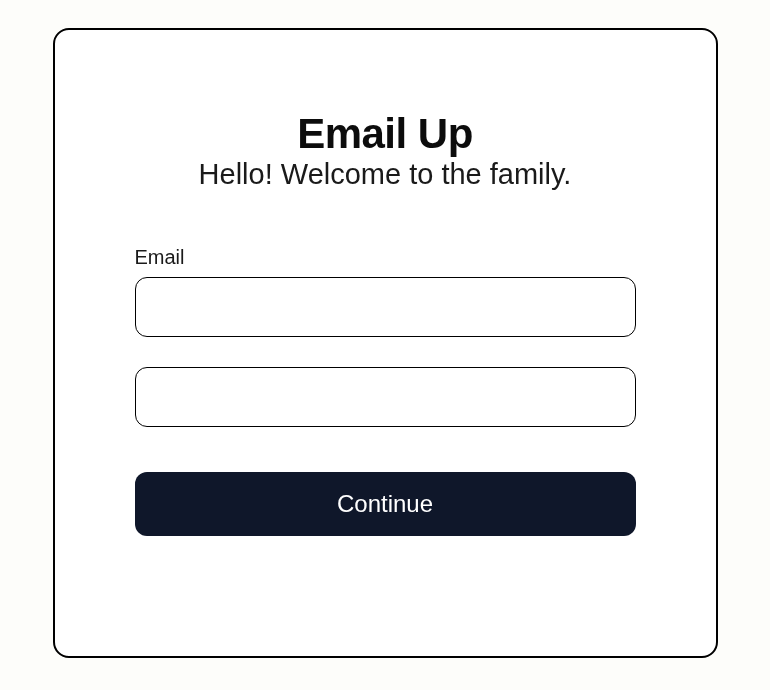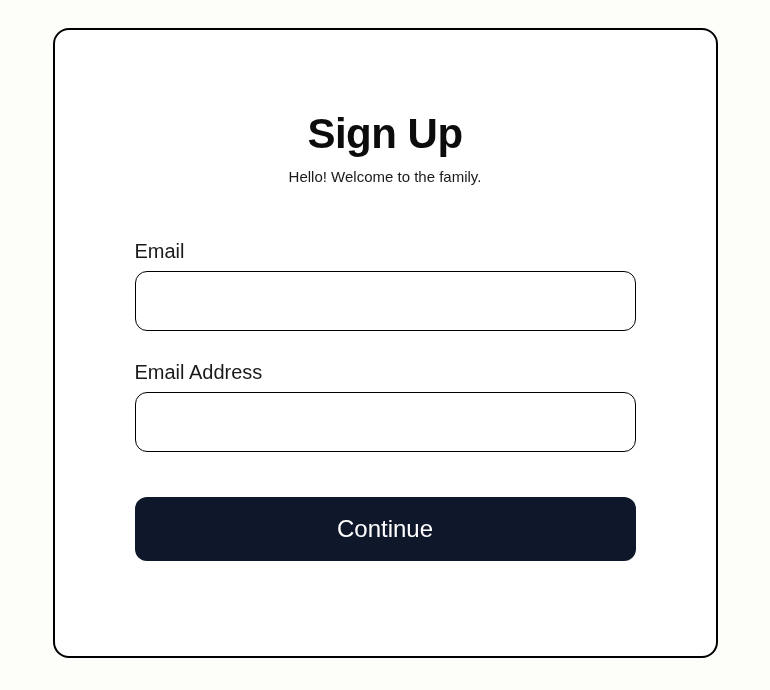--- a/index.html
+++ b/index.html
@@ -29,24 +29,23 @@
       align-items: center;
     }
     .heading {
       font-size: 42px;
       font-weight: 800;
       color: #0c0c0c;
       text-align: center;
       letter-spacing: -0.5px;
     }
     .subheading {
-      font-size: 15px;
+      font-size: 29px;
       color: #1a1a1a;
       text-align: center;
-      margin-top: 10px;
       font-weight: 400;
     }
     .form {
       width: 100%;
       margin-top: 55px;
     }
     .field {
       margin-bottom: 30px;
     }
     .label {
@@ -75,29 +74,28 @@
       font-size: 24px;
       font-weight: 400;
       cursor: pointer;
       margin-top: 15px;
     }
   </style>
 </head>
 <body>
 
 <div class="card">
-  <h1 class="heading">Sign Up</h1>
+  <h1 class="heading">Email Up</h1>
   <p class="subheading">Hello! Welcome to the family.</p>
 
   <div class="form">
     <div class="field">
       <label class="label">Email</label>
       <input type="text" class="input" value="" style="">
     </div>
 
     <div class="field">
-      <label class="label">Email Address</label>
       <input type="text" class="input" value="" style="">
     </div>
 
     <button class="submit">Continue</button>
   </div>
 </div>
 
 </body></html>

